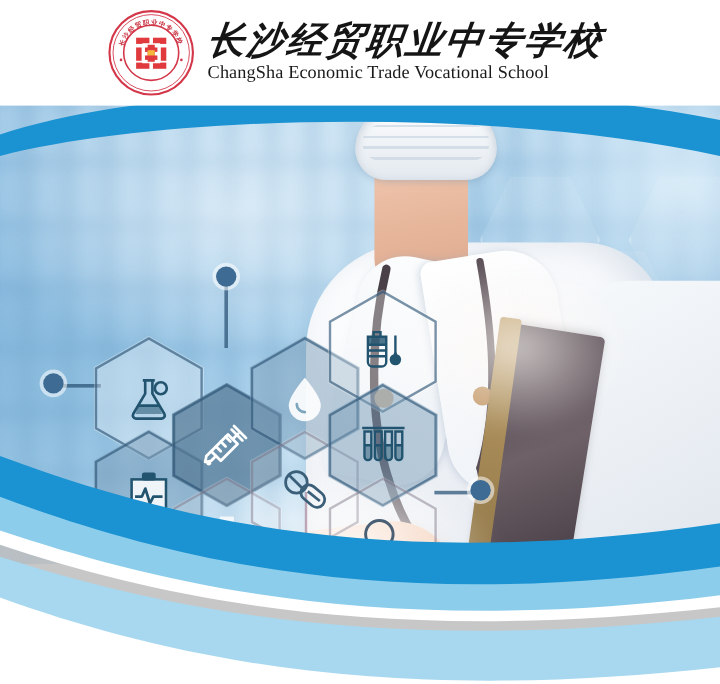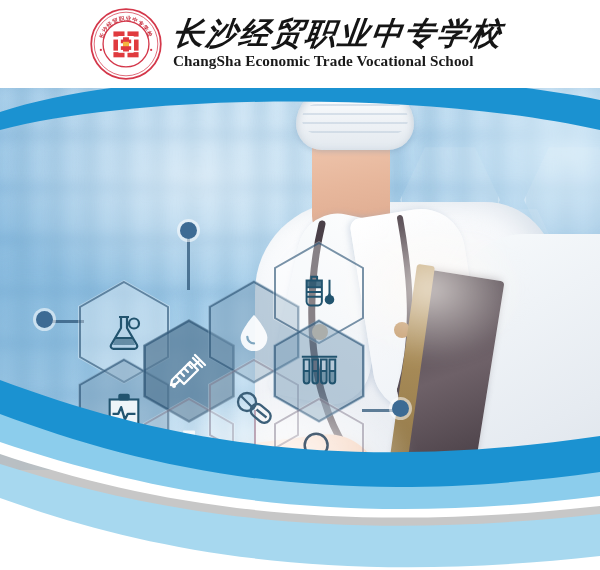--- a/index.html
+++ b/index.html
@@ -32,21 +32,21 @@
   .titles{display:flex;flex-direction:column;gap:2px;}
   .cn-title{
     font-family:"Liberation Serif",serif;
     font-size:31px;font-weight:700;font-style:italic;
     color:#151515;letter-spacing:2px;line-height:1.06;
     white-space:nowrap;
     transform:skewX(-7deg);
   }
   .en-title{
     font-family:"Liberation Serif",serif;
-    font-size:15.2px;font-weight:700;color:#1a1a1a;
+    font-size:15.2px;font-weight:400;color:#1a1a1a;
     letter-spacing:.1px;white-space:nowrap;line-height:1.1;
   }
 
   
   #photo{
     position:absolute;left:0;top:84px;width:600px;height:400px;
     overflow:hidden;z-index:10;
   }
   
   #bg-shelves{

